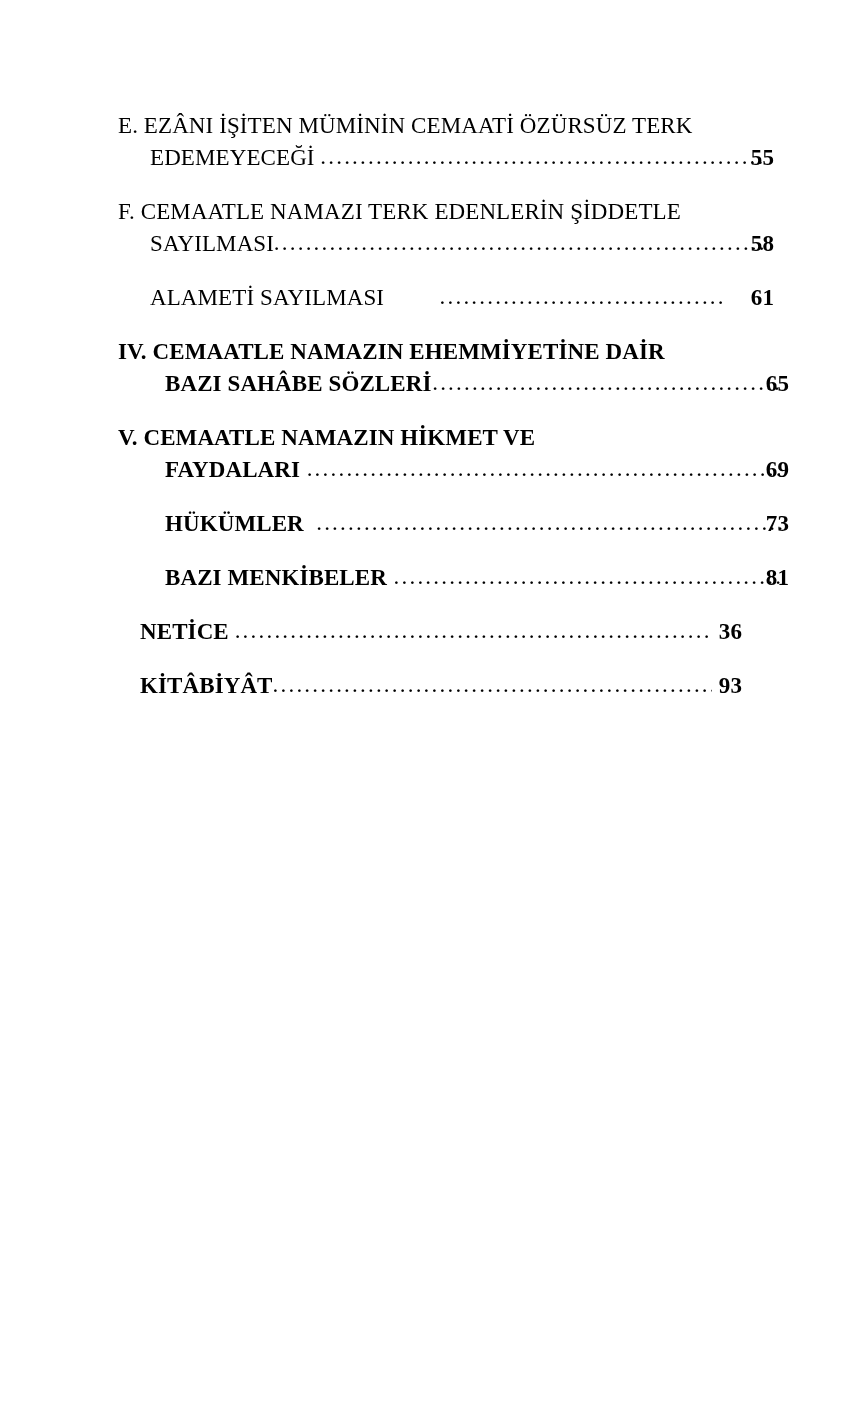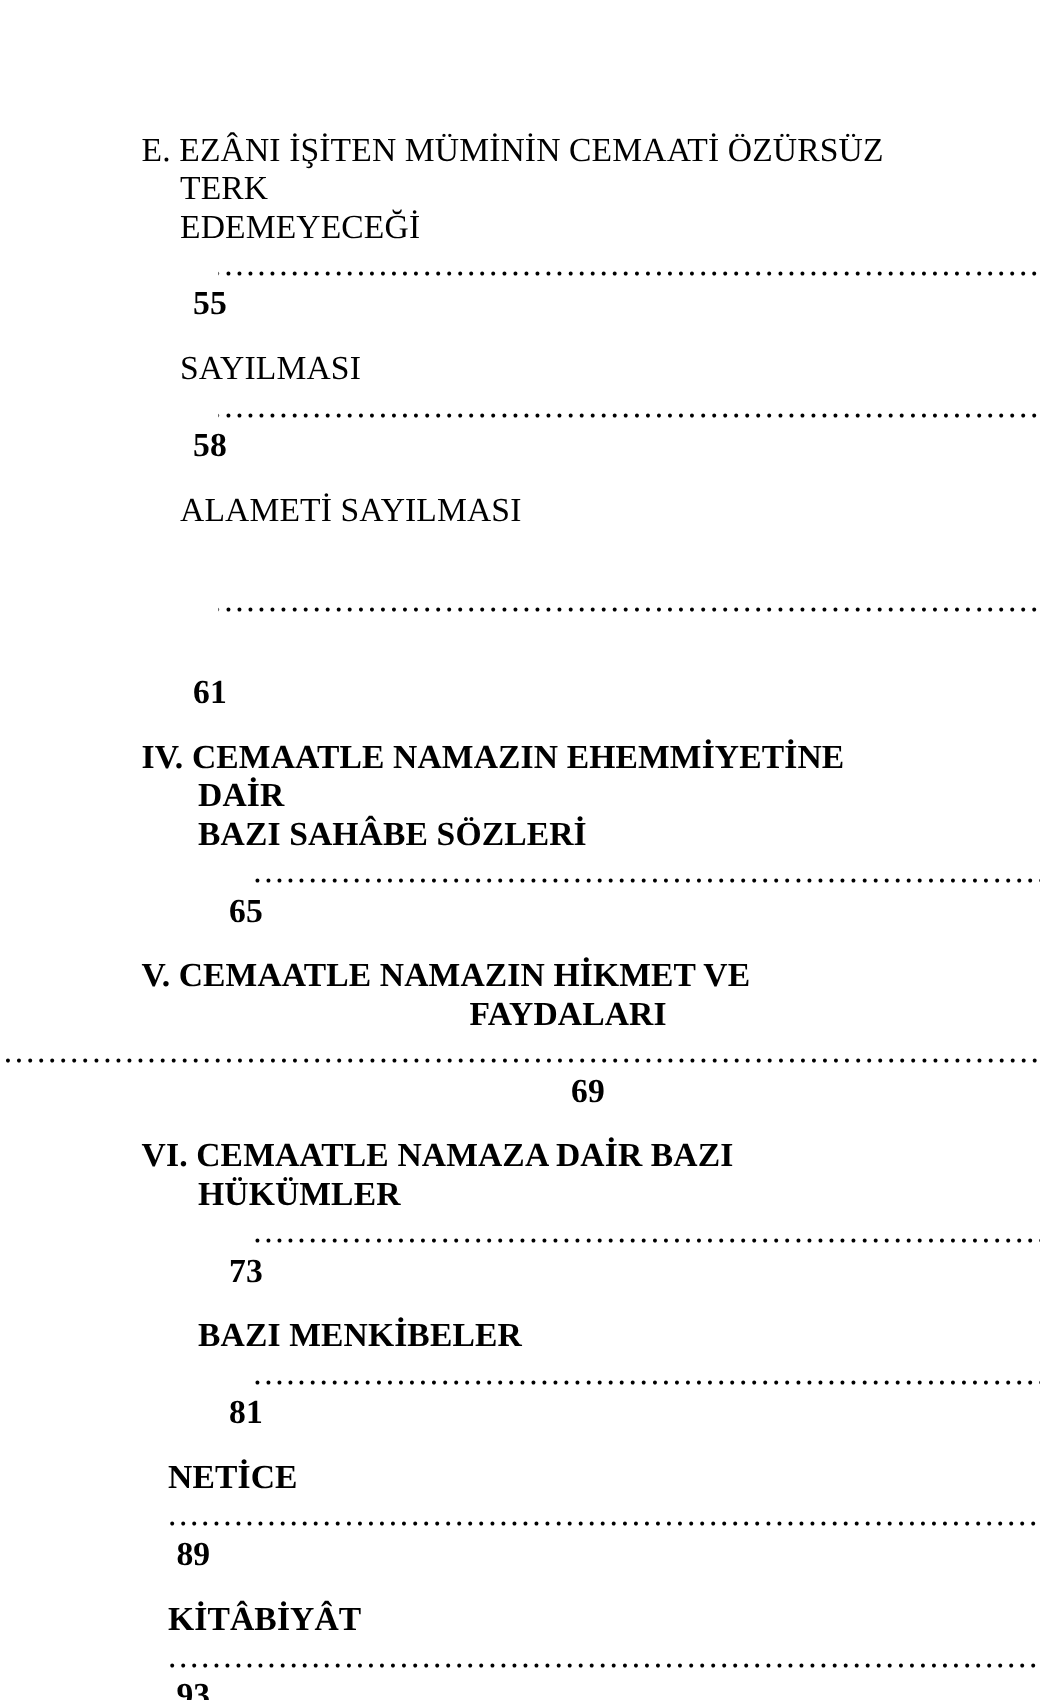--- a/index.html
+++ b/index.html
@@ -31,21 +31,21 @@
   .toc {
     position: absolute;
     left: 118px;
     top: 110px;
     width: 624px;
   }
 
   
   .toc-entry {
     margin-bottom: 22px;
-    font-size: 28px;
+    font-size: 23px;
     line-height: 32px;
     letter-spacing: 0.1px;
   }
   .toc-entry:last-child {
     margin-bottom: 0;
   }
 
   
   .entry-body {
     padding-left: 32px;
@@ -90,21 +90,20 @@
   .page-num {
     font-weight: normal;
     font-variant-numeric: lining-nums;
   }
 
   
   .tail-row {
     display: flex;
     align-items: baseline;
     width: 100%;
-    flex-direction: column;
   }
   .tail-row .tail-text {
     flex: 0 0 auto;
     white-space: pre;
   }
   .tail-row .tail-dots {
     flex: 1 1 auto;
     overflow: hidden;
     white-space: nowrap;
     font-weight: normal;
@@ -134,20 +133,21 @@
           <div class="entry-line"><span class="entry-label">E. </span><span class="entry-title">EZÂNI İŞİTEN MÜMİNİN CEMAATİ ÖZÜRSÜZ TERK</span></div>
           <div class="tail-row" style="padding-left: 32px;">
             <span class="tail-text">EDEMEYECEĞİ </span>
             <span class="tail-dots">...........................................................................................................................................................................................................................</span>
             <span class="tail-num page-num">55</span>
           </div>
         </div>
       </div>
       <div class="toc-entry level-sub">
         <div class="entry-body">
+          <div class="entry-line"><span class="entry-label">F. </span><span class="entry-title">CEMAATLE NAMAZI TERK EDENLERİN ŞİDDETLE</span></div>
           <div class="tail-row" style="padding-left: 32px;">
             <span class="tail-text">SAYILMASI</span>
             <span class="tail-dots">...........................................................................................................................................................................................................................</span>
             <span class="tail-num page-num">58</span>
           </div>
         </div>
       </div>
       <div class="toc-entry level-sub">
         <div class="entry-body">
           <div class="tail-row" style="padding-left: 32px; gap: 44px;">
@@ -172,21 +172,20 @@
           <div class="entry-line"><span class="entry-label">V. </span><span class="entry-title">CEMAATLE NAMAZIN HİKMET VE</span></div>
           <div class="tail-row" style="padding-left: 47px; align-items: center;">
             <span class="tail-text">FAYDALARI </span>
             <span class="tail-dots">...........................................................................................................................................................................................................................</span>
             <span class="tail-num page-num">69</span>
           </div>
         </div>
       </div>
       <div class="toc-entry level-main">
         <div class="entry-body">
-          <div class="entry-line"><span class="entry-label">VI. </span><span class="entry-title">CEMAATLE NAMAZA DAİR BAZI</span></div>
           <div class="tail-row" style="padding-left: 47px;">
             <span class="tail-text">HÜKÜMLER  </span>
             <span class="tail-dots">...........................................................................................................................................................................................................................</span>
             <span class="tail-num page-num">73</span>
           </div>
         </div>
       </div>
       <div class="toc-entry level-main">
         <div class="entry-body">
           <div class="tail-row" style="padding-left: 47px;">
@@ -194,21 +193,21 @@
             <span class="tail-dots">...........................................................................................................................................................................................................................</span>
             <span class="tail-num page-num">81</span>
           </div>
         </div>
       </div>
       <div class="toc-entry level-flush">
         <div class="entry-body">
           <div class="tail-row">
             <span class="tail-text">NETİCE </span>
             <span class="tail-dots">...........................................................................................................................................................................................................................</span>
-            <span class="tail-num page-num">89</span>
+            <span class="tail-num page-num">36</span>
           </div>
         </div>
       </div>
       <div class="toc-entry level-flush">
         <div class="entry-body">
           <div class="tail-row">
             <span class="tail-text">KİTÂBİYÂT</span>
             <span class="tail-dots">...........................................................................................................................................................................................................................</span>
             <span class="tail-num page-num">93</span>
           </div>

